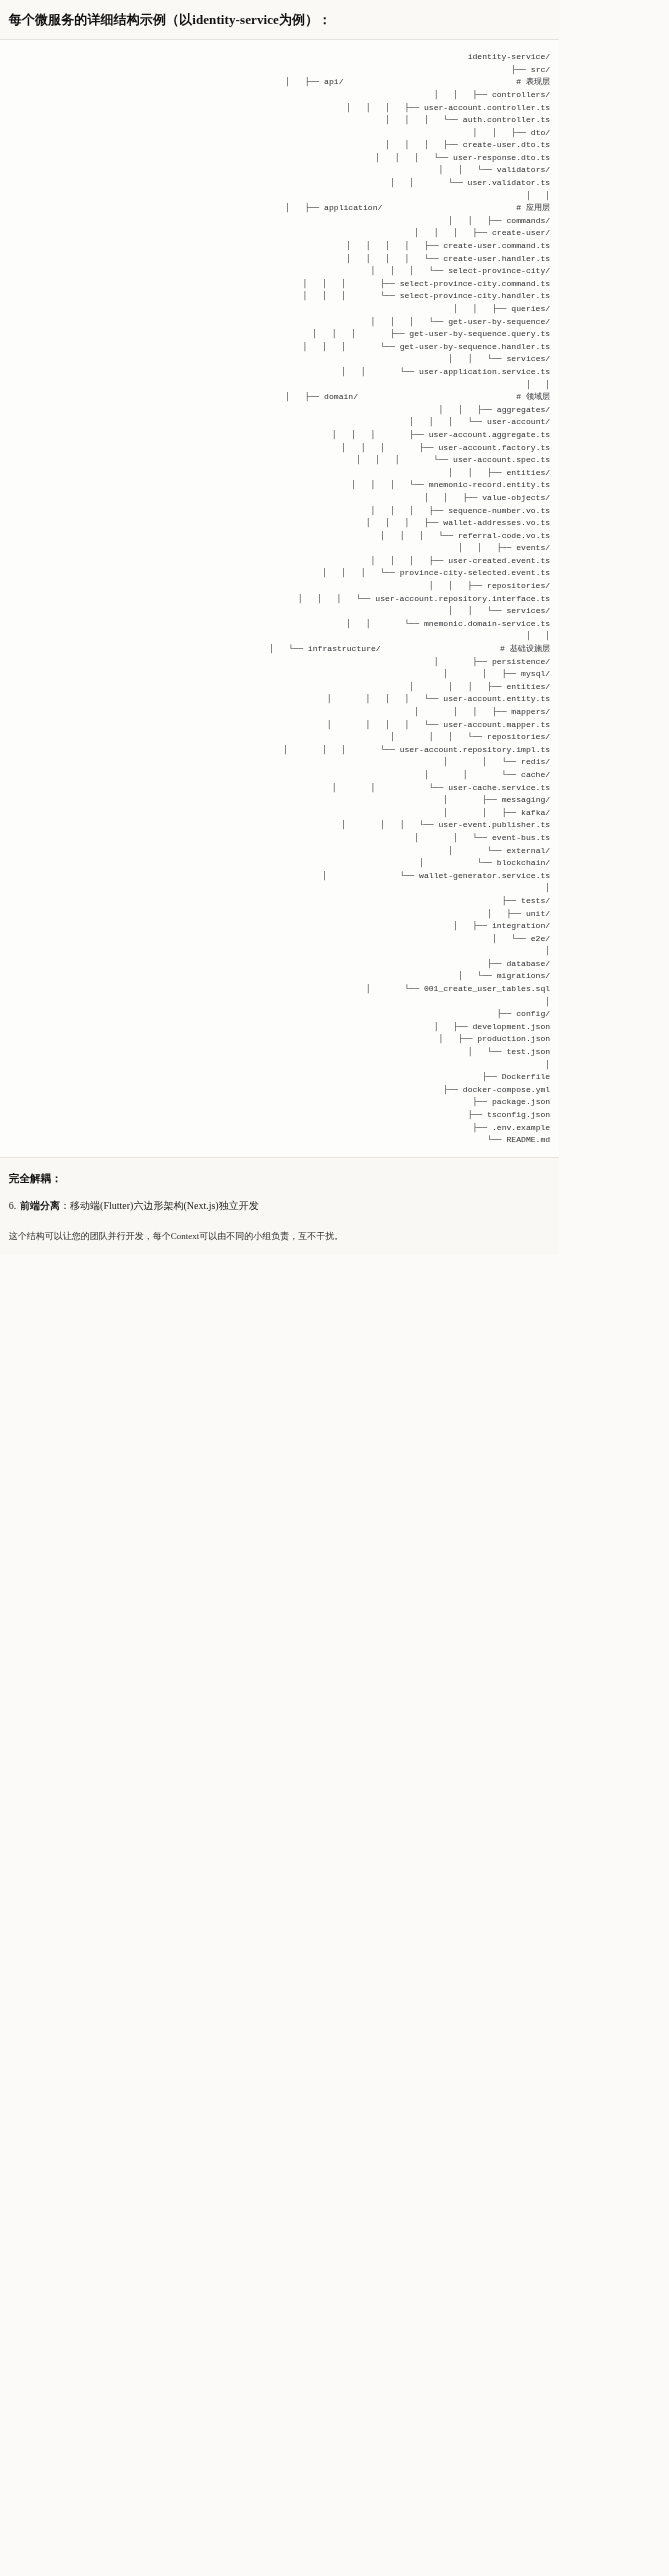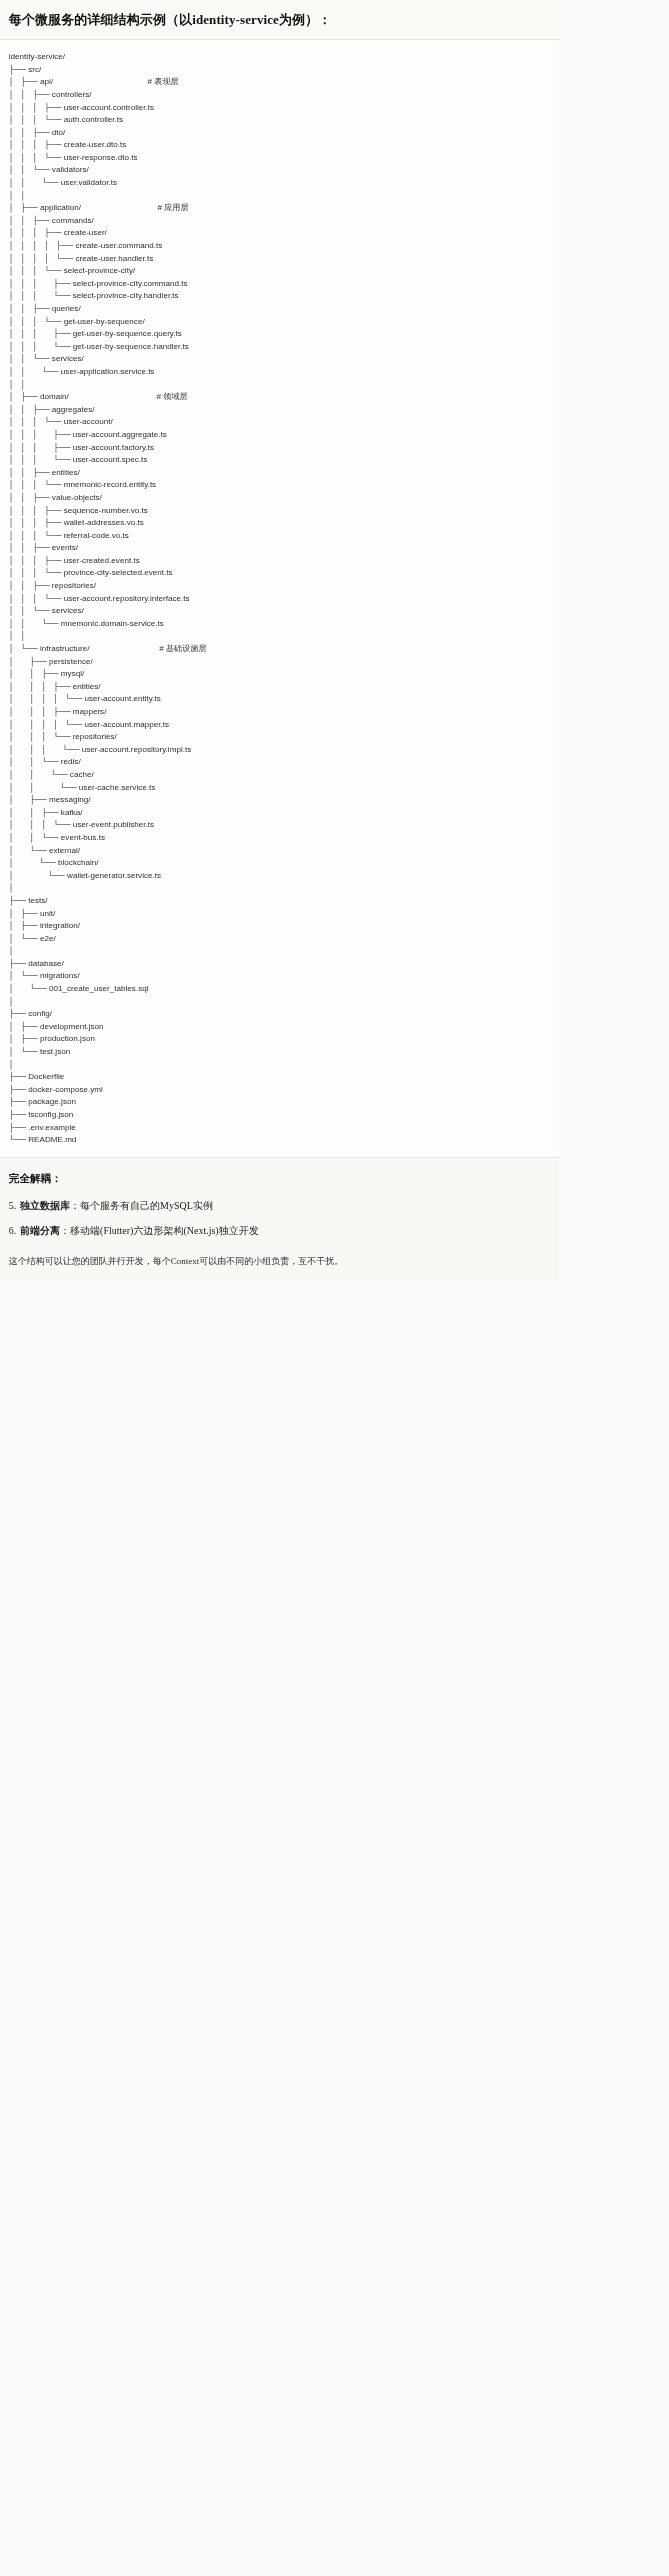--- a/index.html
+++ b/index.html
@@ -35,26 +35,27 @@
     margin: 0;
   }
 
   
   .code-block {
     background: #fdfdfc;
     padding: 11.3px 8.8px 10px 8.8px;
     border-bottom: 0.6px solid #e6e3dd;
   }
   .code-lines {
-    font-family: Liberation Sans, sans-serif;
+    font-family: Liberation Mono, monospace;
     font-size: 8.1px;
     line-height: 12.6px;
     color: #2f3033;
     white-space: pre;
     tab-size: 4;
+    text-align: right;
   }
   .code-line {
     white-space: pre;
     display: block;
     min-height: 12.6px;
   }
   .code-line .cmt {
     color: #2f3033;
     padding-left: 27px;
   }
@@ -104,20 +105,19 @@
     <h2 class="doc-title">每个微服务的详细结构示例（以identity-service为例）：</h2>
   </div>
 
   <div class="code-block">
     <div class="code-lines"><span class="code-line">identity-service/</span><span class="code-line">├── src/</span><span class="code-line">│   ├── api/                              <span class="cmt"># 表现层</span></span><span class="code-line">│   │   ├── controllers/</span><span class="code-line">│   │   │   ├── user-account.controller.ts</span><span class="code-line">│   │   │   └── auth.controller.ts</span><span class="code-line">│   │   ├── dto/</span><span class="code-line">│   │   │   ├── create-user.dto.ts</span><span class="code-line">│   │   │   └── user-response.dto.ts</span><span class="code-line">│   │   └── validators/</span><span class="code-line">│   │       └── user.validator.ts</span><span class="code-line">│   │</span><span class="code-line">│   ├── application/                      <span class="cmt"># 应用层</span></span><span class="code-line">│   │   ├── commands/</span><span class="code-line">│   │   │   ├── create-user/</span><span class="code-line">│   │   │   │   ├── create-user.command.ts</span><span class="code-line">│   │   │   │   └── create-user.handler.ts</span><span class="code-line">│   │   │   └── select-province-city/</span><span class="code-line">│   │   │       ├── select-province-city.command.ts</span><span class="code-line">│   │   │       └── select-province-city.handler.ts</span><span class="code-line">│   │   ├── queries/</span><span class="code-line">│   │   │   └── get-user-by-sequence/</span><span class="code-line">│   │   │       ├── get-user-by-sequence.query.ts</span><span class="code-line">│   │   │       └── get-user-by-sequence.handler.ts</span><span class="code-line">│   │   └── services/</span><span class="code-line">│   │       └── user-application.service.ts</span><span class="code-line">│   │</span><span class="code-line">│   ├── domain/                           <span class="cmt"># 领域层</span></span><span class="code-line">│   │   ├── aggregates/</span><span class="code-line">│   │   │   └── user-account/</span><span class="code-line">│   │   │       ├── user-account.aggregate.ts</span><span class="code-line">│   │   │       ├── user-account.factory.ts</span><span class="code-line">│   │   │       └── user-account.spec.ts</span><span class="code-line">│   │   ├── entities/</span><span class="code-line">│   │   │   └── mnemonic-record.entity.ts</span><span class="code-line">│   │   ├── value-objects/</span><span class="code-line">│   │   │   ├── sequence-number.vo.ts</span><span class="code-line">│   │   │   ├── wallet-addresses.vo.ts</span><span class="code-line">│   │   │   └── referral-code.vo.ts</span><span class="code-line">│   │   ├── events/</span><span class="code-line">│   │   │   ├── user-created.event.ts</span><span class="code-line">│   │   │   └── province-city-selected.event.ts</span><span class="code-line">│   │   ├── repositories/</span><span class="code-line">│   │   │   └── user-account.repository.interface.ts</span><span class="code-line">│   │   └── services/</span><span class="code-line">│   │       └── mnemonic.domain-service.ts</span><span class="code-line">│   │</span><span class="code-line">│   └── infrastructure/                   <span class="cmt"># 基础设施层</span></span><span class="code-line">│       ├── persistence/</span><span class="code-line">│       │   ├── mysql/</span><span class="code-line">│       │   │   ├── entities/</span><span class="code-line">│       │   │   │   └── user-account.entity.ts</span><span class="code-line">│       │   │   ├── mappers/</span><span class="code-line">│       │   │   │   └── user-account.mapper.ts</span><span class="code-line">│       │   │   └── repositories/</span><span class="code-line">│       │   │       └── user-account.repository.impl.ts</span><span class="code-line">│       │   └── redis/</span><span class="code-line">│       │       └── cache/</span><span class="code-line">│       │           └── user-cache.service.ts</span><span class="code-line">│       ├── messaging/</span><span class="code-line">│       │   ├── kafka/</span><span class="code-line">│       │   │   └── user-event.publisher.ts</span><span class="code-line">│       │   └── event-bus.ts</span><span class="code-line">│       └── external/</span><span class="code-line">│           └── blockchain/</span><span class="code-line">│               └── wallet-generator.service.ts</span><span class="code-line">│</span><span class="code-line">├── tests/</span><span class="code-line">│   ├── unit/</span><span class="code-line">│   ├── integration/</span><span class="code-line">│   └── e2e/</span><span class="code-line">│</span><span class="code-line">├── database/</span><span class="code-line">│   └── migrations/</span><span class="code-line">│       └── 001_create_user_tables.sql</span><span class="code-line">│</span><span class="code-line">├── config/</span><span class="code-line">│   ├── development.json</span><span class="code-line">│   ├── production.json</span><span class="code-line">│   └── test.json</span><span class="code-line">│</span><span class="code-line">├── Dockerfile</span><span class="code-line">├── docker-compose.yml</span><span class="code-line">├── package.json</span><span class="code-line">├── tsconfig.json</span><span class="code-line">├── .env.example</span><span class="code-line">└── README.md</span></div>
   </div>
 
   <div class="notes-block">
     <h3 class="notes-heading">完全解耦：</h3>
     <ol class="notes-list">
-        <li><span class="num">5. </span><span class="term">独立数据库</span><span>：</span><span>每个服务有自己的MySQL实例</span></li>
         <li><span class="num">6. </span><span class="term">前端分离</span><span>：</span><span>移动端(Flutter)六边形架构(Next.js)独立开发</span></li>
       </ol>
     <p class="closing">这个结构可以让您的团队并行开发，每个Context可以由不同的小组负责，互不干扰。</p>
   </div>
 
 </div>
 
 
 </body></html>

